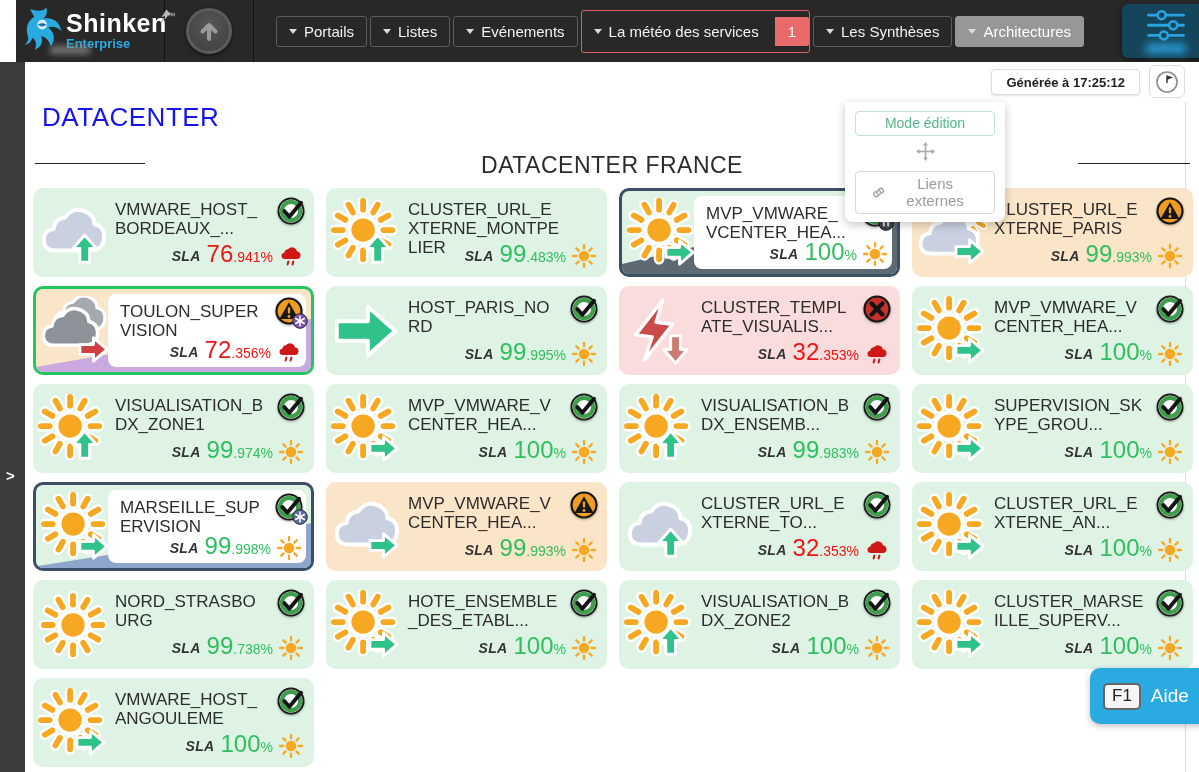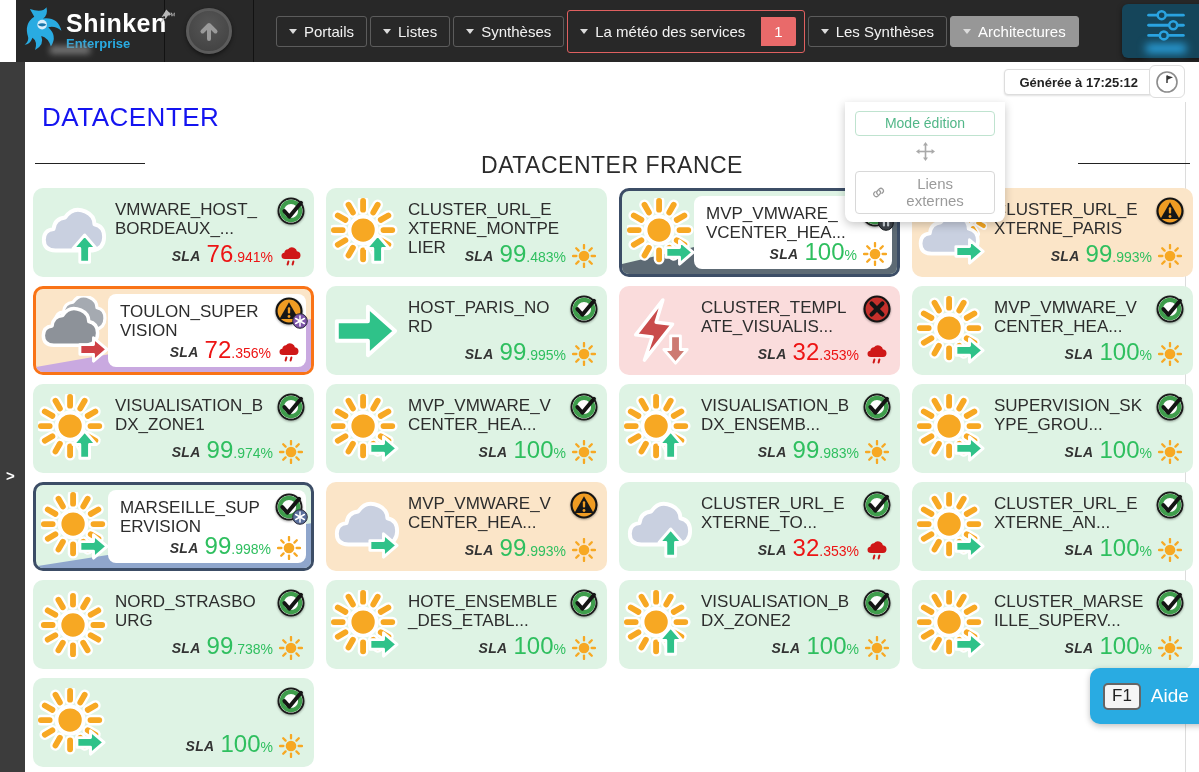--- a/index.html
+++ b/index.html
@@ -17,33 +17,33 @@
   .brand-tm { color:#bbb; font-size:9px; vertical-align:top; }
   .brand-edition { color:#29abe2; font-size:13px; font-weight:bold; margin-top:0px; }
   .blur-block { position:absolute; left:34px; bottom:8px; width:40px; height:8px; background:#8a8a8a; filter:blur(3px); opacity:.8; }
   .pin { position:absolute; right:-8px; top:8px; }
   .nav-sep { width:1px; height:62px; background:#121212; }
   .upbtn-wrap { width:88px; display:flex; justify-content:center; }
   .up-btn { width:46px; height:46px; border-radius:50%; background:radial-gradient(circle at 50% 35%, #565656, #3f3f3f); border:3px solid #5c5c5c; box-shadow:0 2px 4px rgba(0,0,0,.5); display:flex; align-items:center; justify-content:center; cursor:pointer; }
   .menus { display:flex; align-items:center; gap:3px; margin-left:22px; }
   .menu-btn { display:flex; align-items:center; gap:7px; border:1px solid #5c5c5c; border-radius:3px; padding:6px 12px; color:#f2f2f2; font-size:15px; cursor:pointer; white-space:nowrap; }
   .menu-btn .caret { width:0; height:0; border-left:4.5px solid transparent; border-right:4.5px solid transparent; border-top:5px solid #dcdcdc; }
-  .menu-btn.alert { border-color:#e06060; padding-right:8px; }
+  .menu-btn.alert { border-color:#e06060; padding-right:0; }
   .menu-badge { background:#e96a6a; color:#fff; padding:6px 13px; margin-left:9px; border-radius:0 2px 2px 0; font-size:15px; }
   .menu-btn.active { background:#979797; border-color:#979797; color:#fff; }
   .sliders-btn { position:absolute; right:5px; top:4px; width:88px; height:54px; background:#15455a; border-radius:6px; box-shadow:0 2px 5px rgba(0,0,0,.5); display:flex; flex-direction:column; align-items:center; justify-content:center; cursor:pointer; }
   .blur-blue { width:40px; height:9px; background:#2aa3e0; filter:blur(4px); margin-top:1px; }
 
   
   .side-strip { position:absolute; top:62px; left:0; width:25px; height:710px; background:#3c3c3c; }
   .side-expander { position:absolute; left:6px; top:405px; color:#fff; font-size:15px; font-weight:bold; cursor:pointer; }
 
   
   .content { position:absolute; left:25px; top:62px; width:1174px; height:710px; background:#fff; }
-  .generated-chip { position:absolute; right:46px; top:7px; height:26px; background:#fff; border:1px solid #ddd; border-radius:4px; box-shadow:0 1px 2px rgba(0,0,0,.12); display:flex; align-items:center; padding:0 14px; font-size:13px; font-weight:bold; color:#222; cursor:pointer; }
+  .generated-chip { position:absolute; right:59px; top:7px; height:26px; background:#fff; border:1px solid #ddd; border-radius:4px; box-shadow:0 1px 2px rgba(0,0,0,.12); display:flex; align-items:center; padding:0 14px; font-size:13px; font-weight:bold; color:#222; cursor:pointer; }
   .flag-btn { position:absolute; right:14px; top:3px; width:36px; height:33px; background:#fff; border:1px solid #ddd; border-radius:6px; display:flex; align-items:center; justify-content:center; cursor:pointer; }
   .right-divider { position:absolute; right:13px; top:40px; bottom:0; width:1px; background:#dcdcdc; }
 
   .page-title { position:absolute; left:17px; top:40px; color:#1414f0; font-size:26px; letter-spacing:.5px; }
   .section-title { position:absolute; left:0; top:90px; width:100%; text-align:center; font-size:23px; color:#2b2b2b; letter-spacing:.5px; }
   .rule { position:absolute; top:101px; height:1px; background:#222; }
   .rule.left { left:10px; width:110px; }
   .rule.right { left:1053px; width:112px; }
 
   
@@ -53,21 +53,21 @@
   .edit-btn.links { border:1px solid #d8d8d8; color:#9b9b9b; font-size:15px; }
   .move-handle { padding:1px 0; cursor:move; }
 
   
   .tile-grid { position:absolute; left:8px; top:126px; display:grid; grid-template-columns:repeat(4, 281px); grid-auto-rows:89px; gap:9px 12px; }
   .tile { position:relative; border-radius:10px; overflow:hidden; cursor:pointer; }
   .tile.bg-green { background:#def3e4; }
   .tile.bg-peach { background:#fbe5c8; }
   .tile.bg-pink  { background:#fadcdc; }
   .tile.border-navy { border:3px solid #3c4d66; }
-  .tile.border-lavender { border:3px solid #f97316; }
+  .tile.border-lavender { border:3px solid #22c55e; }
   .tile-accent { position:absolute; inset:0; }
   .accent-slate { background:#5d6a74; clip-path:polygon(0 88%, 100% 10%, 100% 100%, 0 100%); }
   .accent-lavender { background:#c9a9e0; clip-path:polygon(0 94%, 100% 36%, 100% 100%, 0 100%); }
   .accent-bluegray { background:#8fa6cc; clip-path:polygon(0 98%, 100% 46%, 100% 100%, 0 100%); }
   .big-icon { position:absolute; left:5px; top:50%; transform:translateY(-50%); width:70px; height:70px; }
   .big-icon svg { width:70px; height:70px; }
   .tile-body { position:absolute; left:80px; top:6px; right:6px; bottom:6px; }
   .tile.panelled .tile-body { left:72px; top:5px; right:5px; bottom:5px; background:#fff; border-radius:8px; padding:4px 6px 4px 10px; }
   .tile-name { font-size:17px; line-height:19px; color:#2d2d2d; word-break:break-all; margin:6px 40px 0 2px; }
   .tile.panelled .tile-name { margin-top:4px; }
@@ -123,21 +123,21 @@
       <div class="menu-btn">
         <span class="caret"></span>
         <span>Portails</span>
       </div>
       <div class="menu-btn">
         <span class="caret"></span>
         <span>Listes</span>
       </div>
       <div class="menu-btn">
         <span class="caret"></span>
-        <span>Synthèses</span>
+        <span>Evénements</span>
       </div>
       <div class="menu-btn alert">
         <span class="caret"></span>
         <span>La météo des services</span>
         <span class="menu-badge">1</span>
       </div>
       <div class="menu-btn">
         <span class="caret"></span>
         <span>Les Synthèses</span>
       </div>
@@ -1338,20 +1338,21 @@
               <line x1="33.0" y1="12.0" x2="33.0" y2="3.0"></line>
               <line x1="43.5" y1="14.8" x2="48.0" y2="7.0"></line>
               <line x1="51.2" y1="22.5" x2="59.0" y2="18.0"></line>
             </g>
             <circle cx="33" cy="33" r="14" fill="#f7a823" stroke="#fff" stroke-width="4"></circle>
             <g transform="translate(53,56)">
               <path d="M-13 -5 L1 -5 L1 -12 L15 0 L1 12 L1 5 L-13 5 Z" fill="#2fc289" stroke="#fff" stroke-width="3" stroke-linejoin="round"></path>
             </g>
           </svg></span>
     <div class="tile-body">
+      <div class="tile-name">VMWARE_HOST_ANGOULEME</div>
       <span class="badge"><svg class="main" viewBox="0 0 36 36">
               <circle cx="18" cy="18" r="15" fill="#fdfdfd" stroke="#1b1b1b" stroke-width="2.4"></circle>
               <circle cx="18" cy="18" r="11" fill="none" stroke="#3f9d4c" stroke-width="5"></circle>
               <path d="M10 18 L16 25 L30 8" fill="none" stroke="#141414" stroke-width="4.6" stroke-linecap="round" stroke-linejoin="round"></path>
             </svg></span>
       <div class="sla-row">
         <span class="sla-label">SLA</span>
         <span class="sla-value" style="color: rgb(47, 191, 95);"><span class="sla-int">100</span><span class="sla-frac">%</span></span>
         <span class="mini-icon">
               <svg viewBox="0 0 24 24">

